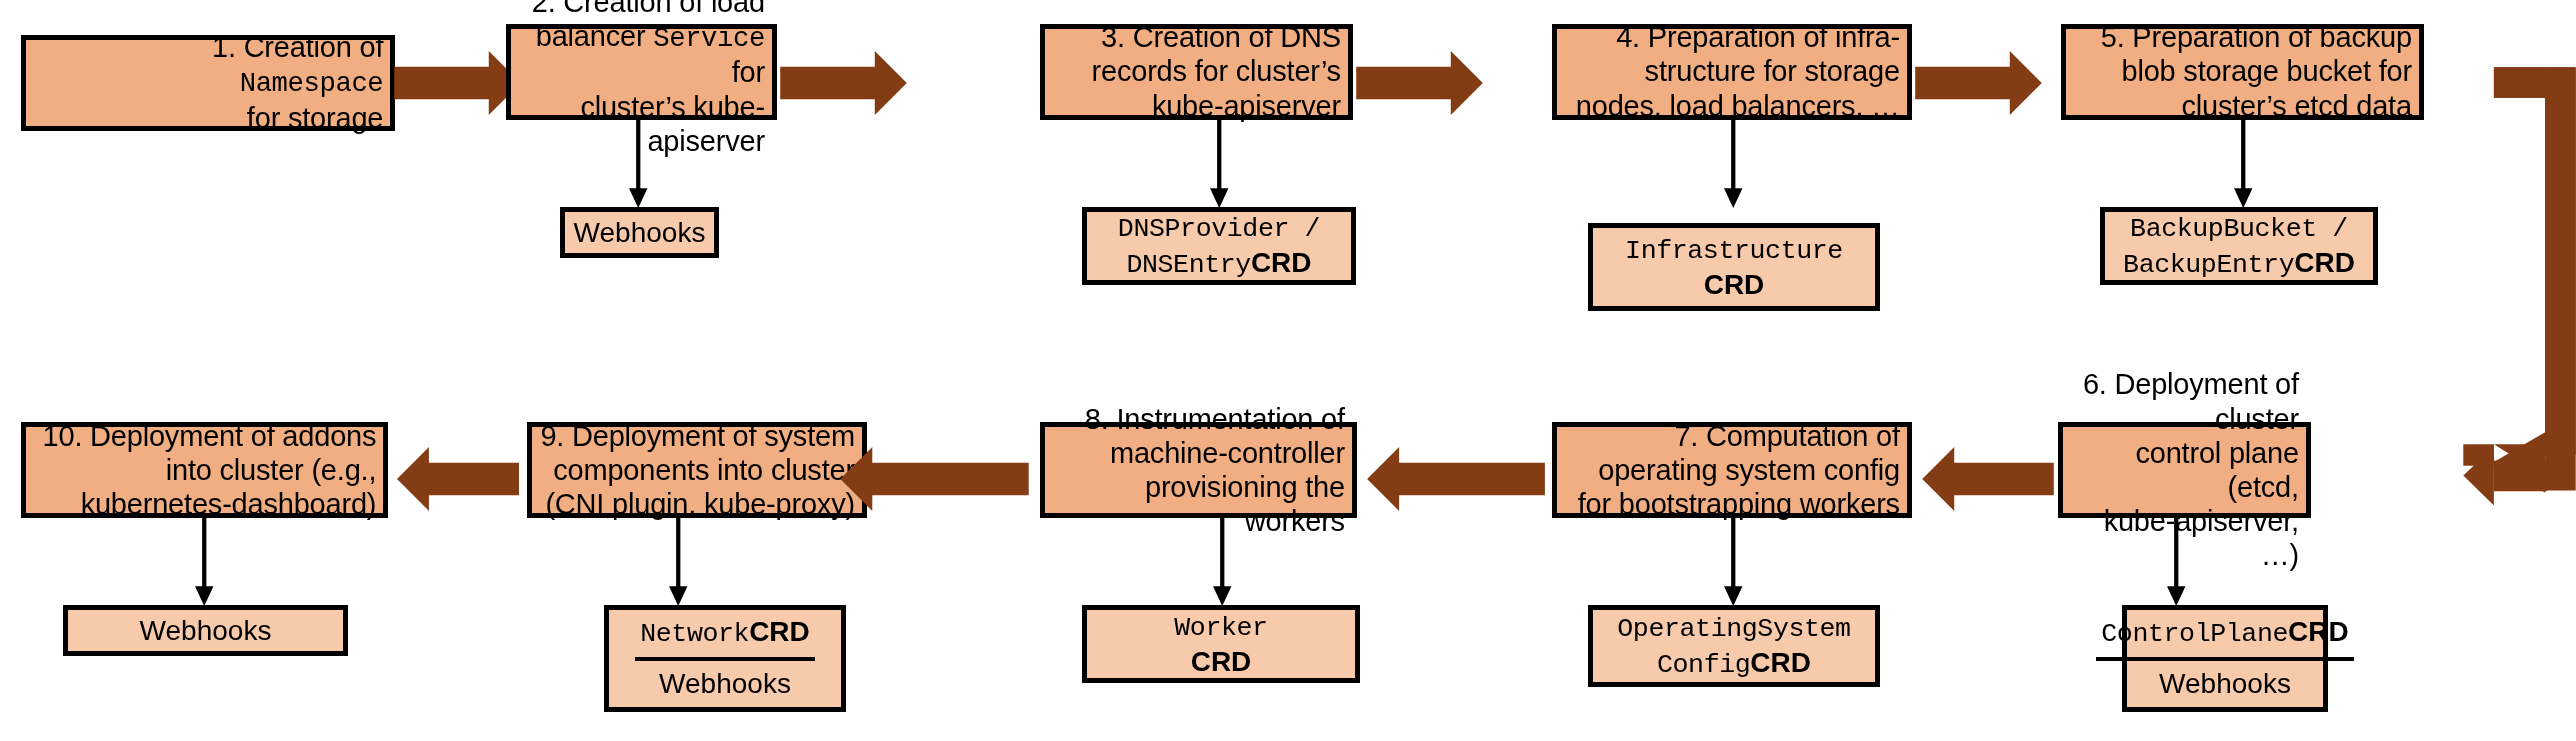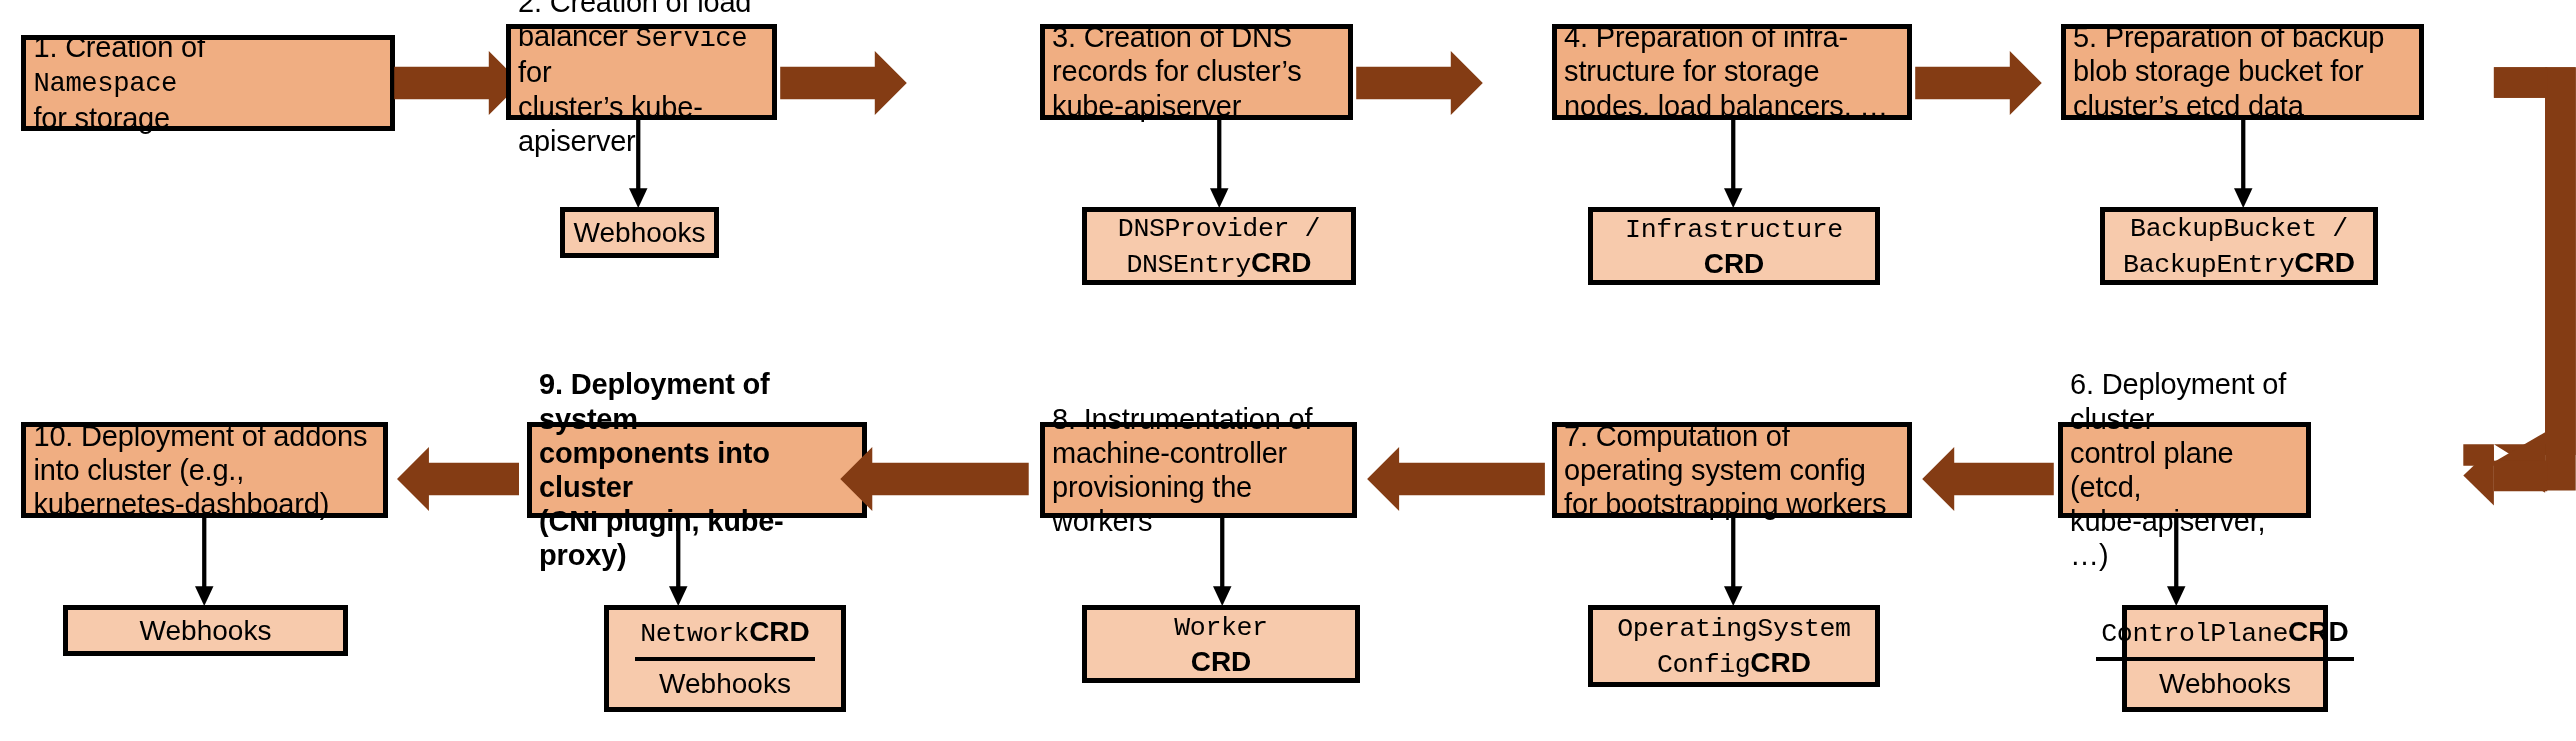--- a/index.html
+++ b/index.html
@@ -21,21 +21,21 @@
 
   
   .step-box {
     position: absolute;
     box-sizing: border-box;
     background: #F0AE82;
     border: 5px solid #000000;
     display: flex;
     align-items: center;
     justify-content: center;
-    text-align: left;
+    text-align: right;
     padding: 2.8px 7.1px;
   }
   .step-text {
     font-family: "Liberation Sans", sans-serif;
     font-size: 29px;
     line-height: 1.18;
     color: #000000;
     letter-spacing: -0.2px;
     width: 100%;
   }
@@ -184,21 +184,21 @@
     </div>
   </div>
 
   <div class="connector" style="left:1724px; top:120px;">
     <svg width="18.5" height="88" viewBox="0 0 26 124">
       <line x1="13" y1="0" x2="13" y2="100" stroke="#000000" stroke-width="6"></line>
       <path d="M13,124 L0,96 L26,96 Z" fill="#000000"></path>
     </svg>
   </div>
 
-  <div class="res-box" style="left:1588px; top:207px; width:292px; height:78px;">
+  <div class="res-box" style="left:1588px; top:223px; width:292px; height:88px;">
     <div class="res-cell">
       <div class="res-text">
         <span class="mono">Infrastructure</span><br>
         <span class="crd-tag">CRD</span>
       </div>
     </div>
   </div>
 
   <div class="block-arrow" style="left:1915px; top:51px;">
     <svg width="127" height="64" viewBox="0 0 178 90">
@@ -273,21 +273,21 @@
       <div class="res-text">Webhooks</div>
     </div>
   </div>
 
   <div class="block-arrow" style="left:397px; top:447px;">
     <svg width="122" height="64" viewBox="0 0 172 90">
       <path d="M172,22 L45,22 L45,0 L0,45 L45,90 L45,68 L172,68 Z" fill="#843C14"></path>
     </svg>
   </div>
 
-  <div class="step-box" style="left:527px; top:422px; width:340px; height:96px;font-weight:bold;">
+  <div class="step-box" style="left:527px; top:422px; width:340px; height:96px;">
     <div class="step-text">
       <span>9. Deployment of system</span><br>
       <span>components into cluster</span><br>
       <span>(CNI plugin, kube-proxy)</span>
     </div>
   </div>
 
   <div class="connector" style="left:669px; top:518px;">
     <svg width="18.5" height="88" viewBox="0 0 26 124">
       <line x1="13" y1="0" x2="13" y2="100" stroke="#000000" stroke-width="6"></line>

